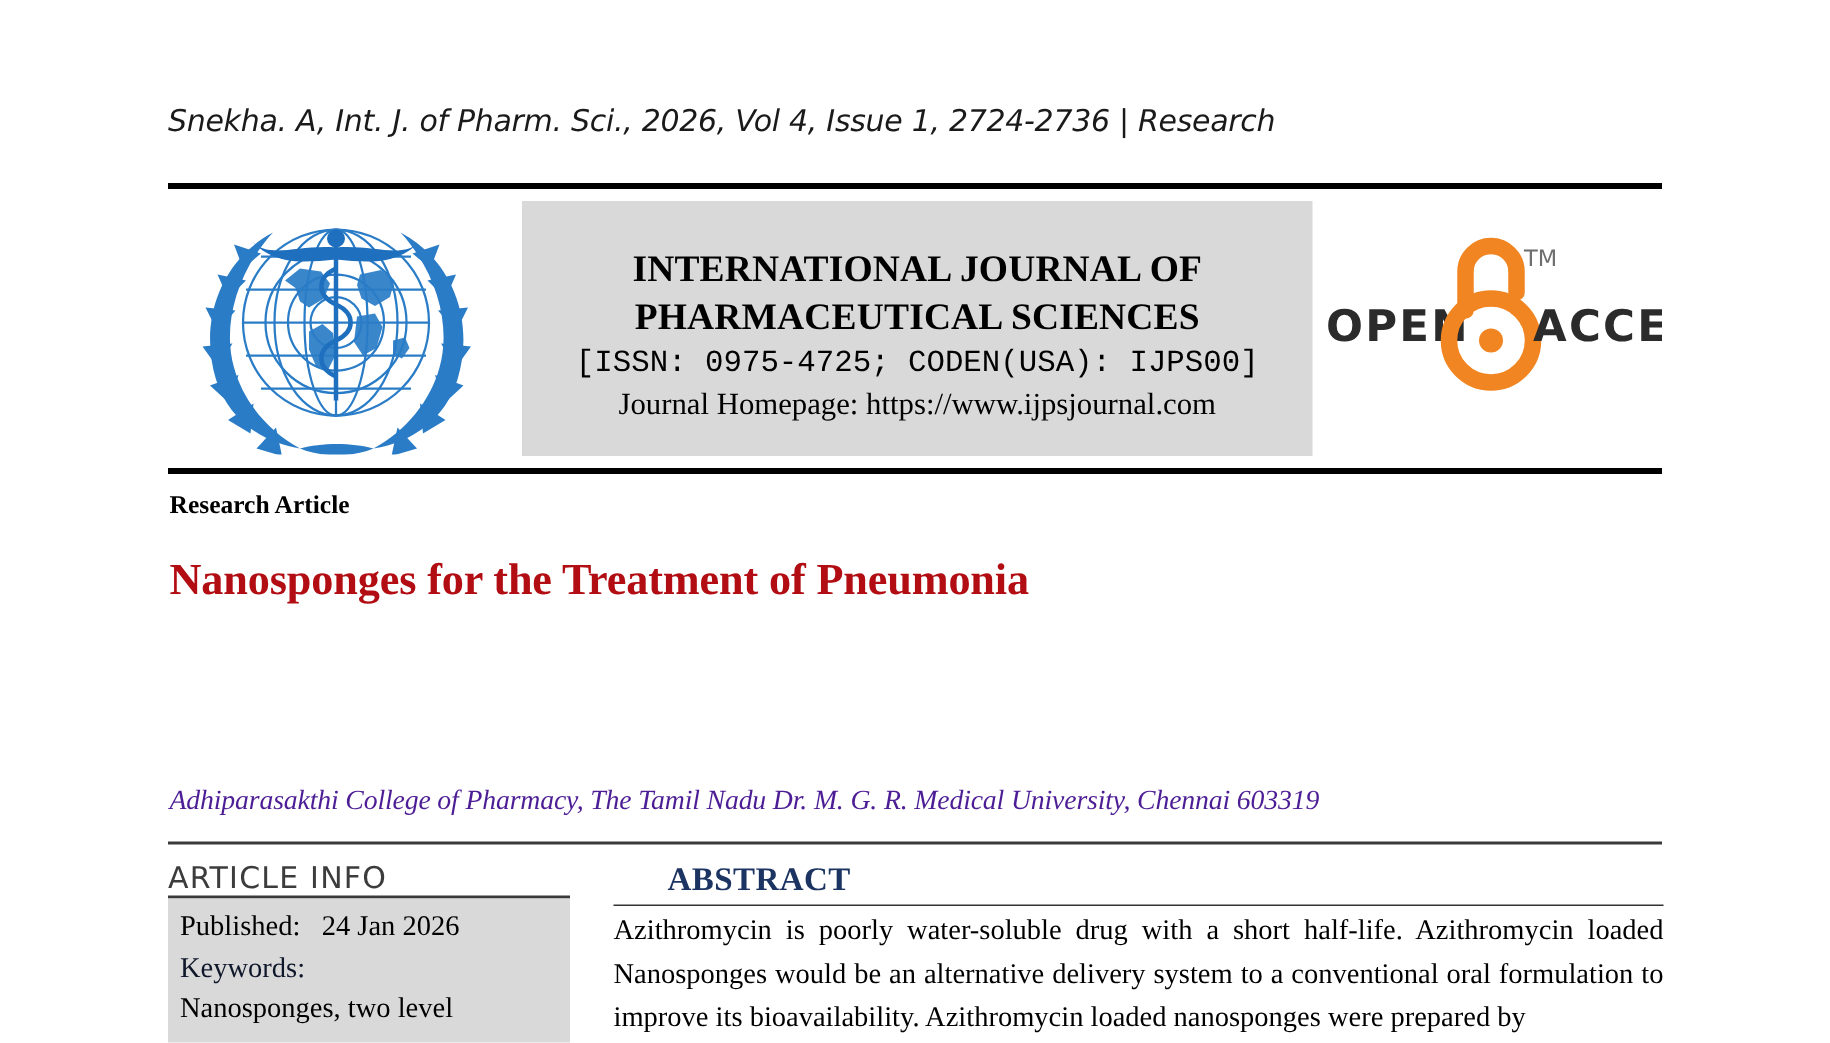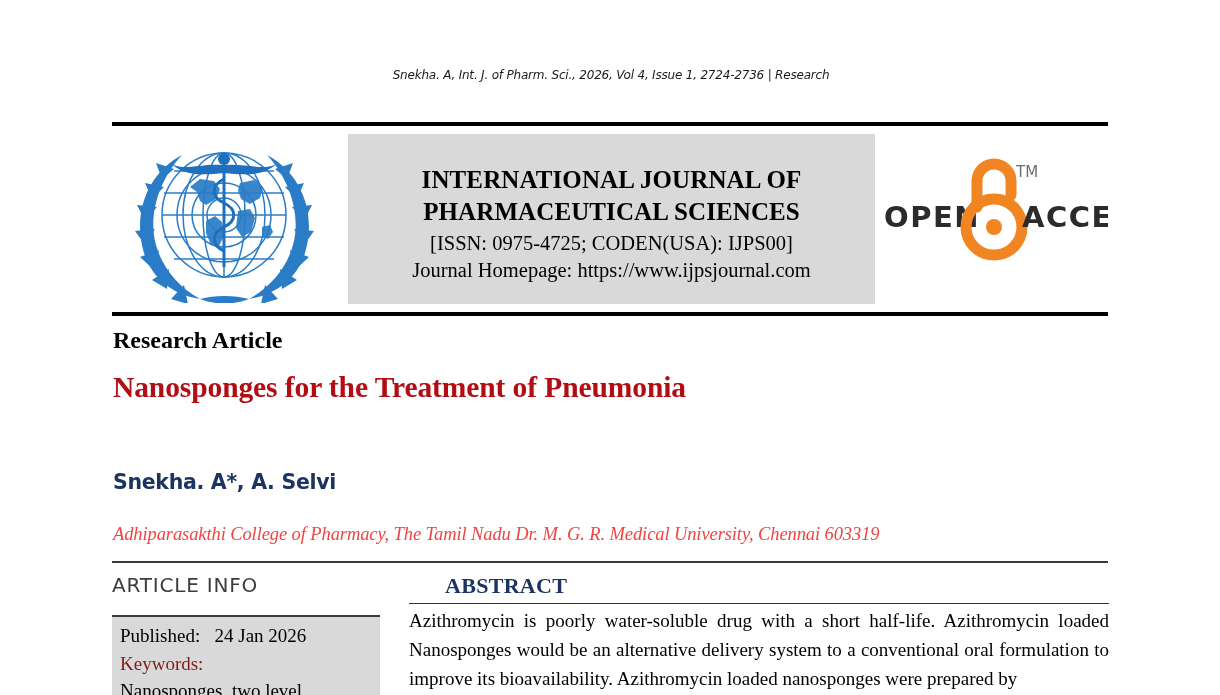--- a/index.html
+++ b/index.html
@@ -24,24 +24,24 @@
     height: 695px;
     background: #ffffff;
   }
 
   
   .running-head {
     position: absolute;
     left: 112px;
     top: 68px;
     width: 998px;
-    text-align: center;
+    text-align: left;
     font-family: "DejaVu Sans", sans-serif;
     font-style: italic;
-    font-size: 12px;
+    font-size: 20px;
     letter-spacing: -0.2px;
     color: #1a1a1a;
     white-space: nowrap;
   }
 
   
   .rule-thick-top {
     position: absolute;
     left: 112px;
     top: 122px;
@@ -101,21 +101,21 @@
   .journal-title {
     font-family: "Liberation Serif", serif;
     font-weight: bold;
     font-size: 25px;
     line-height: 1.28;
     text-align: center;
     color: #000000;
     letter-spacing: 0.1px;
   }
   .journal-issn {
-    font-family: Liberation Serif, serif;
+    font-family: Liberation Mono, monospace;
     font-size: 20.5px;
     line-height: 1.3;
     text-align: center;
     margin-top: 2px;
     color: #000000;
   }
   .journal-home {
     font-family: "Liberation Serif", serif;
     font-size: 20.5px;
     line-height: 1.3;
@@ -132,21 +132,21 @@
   }
   .oa-logo svg { display:block; width:100%; height:100%; }
 
   
   .article-type {
     position: absolute;
     left: 113px;
     top: 327px;
     font-family: "Liberation Serif", serif;
     font-weight: bold;
-    font-size: 24px;
+    font-size: 17px;
     color: #000000;
   }
 
   
   .article-title {
     position: absolute;
     left: 113px;
     top: 366px;
     width: 900px;
     font-family: "Liberation Serif", serif;
@@ -171,61 +171,61 @@
 
   
   .affiliation {
     position: absolute;
     left: 113px;
     top: 524px;
     width: 990px;
     font-family: "Liberation Serif", serif;
     font-style: italic;
     font-size: 18.5px;
-    color: #ef4444;
+    color: #4c1d95;
     letter-spacing: -0.1px;
     white-space: nowrap;
   }
 
   
   .info-col {
     position: absolute;
     left: 112px;
     top: 575px;
     width: 268px;
   }
   .info-heading {
     font-family: "DejaVu Sans", sans-serif;
     font-weight: 400;
     font-size: 20px;
     letter-spacing: 0.8px;
     color: #3c3c3c;
     line-height: 1;
-    padding-bottom: 20px;
+    padding-bottom: 2px;
   }
   .info-rule {
     width: 268px;
     height: 1.6px;
     background: #3a3a3a;
   }
   .info-box {
     background: #d9d9d9;
     width: 268px;
     box-sizing: border-box;
     padding: 5px 8px 10px 8px;
     min-height: 85px;
   }
   .info-line {
     font-family: "Liberation Serif", serif;
     font-size: 19px;
     line-height: 1.47;
     color: #000000;
     white-space: nowrap;
   }
-  .info-line.kw-label { color: #7f1d1d; }
+  .info-line.kw-label { color: #0f172a; }
 
   
   .abs-col {
     position: absolute;
     left: 409px;
     top: 575px;
     width: 700px;
   }
   .abs-heading {
     font-family: "Liberation Serif", serif;
@@ -356,21 +356,20 @@
   </div>
 
   <div class="rule-thick-bottom"></div>
 
   <div class="article-type">Research Article</div>
 
   <div class="article-title">
     <div>Nanosponges for the Treatment of Pneumonia</div>
   </div>
 
-  <div class="authors">Snekha. A*, A. Selvi</div>
 
   <div class="affiliation">Adhiparasakthi College of Pharmacy, The Tamil Nadu Dr. M. G. R. Medical University, Chennai 603319</div>
 
   <div class="rule-thin-full"></div>
 
   <div class="info-col">
     <div class="info-heading">ARTICLE INFO</div>
     <div class="info-rule"></div>
     <div class="info-box">
       <div class="info-line">

